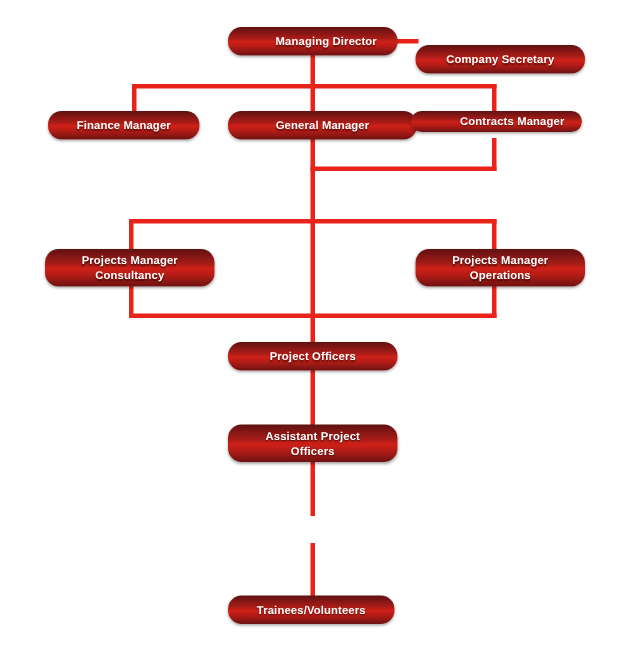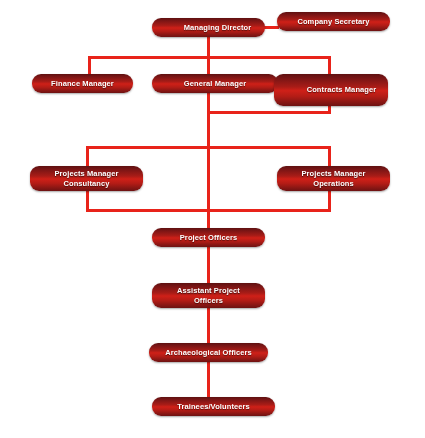--- a/index.html
+++ b/index.html
@@ -102,33 +102,33 @@
   <div class="line vline" style="left:207px; top:246px; height:38px;"></div>
 
   <div class="line vline" style="left:207px; top:308px; height:36px;"></div>
 
   <div class="line vline" style="left:207px; top:362px; height:36px;"></div>
 
   <div class="node" style="left:152px; top:18px; width:113px; height:19px;padding-left:18px;">
     <span class="label">Managing Director</span>
   </div>
 
-  <div class="node" style="left:277px; top:12px; width:113px; height:19px;">
+  <div class="node" style="left:277px; top:30px; width:113px; height:19px;">
     <span class="label">Company Secretary</span>
   </div>
 
   <div class="node" style="left:32px; top:74px; width:101px; height:19px;">
     <span class="label">Finance Manager</span>
   </div>
 
   <div class="node" style="left:152px; top:74px; width:126px; height:19px;">
     <span class="label">General Manager</span>
   </div>
 
-  <div class="node" style="left:274px; top:74px; width:114px; height:32px;padding-left:21px;">
+  <div class="node" style="left:274px; top:74px; width:114px; height:14px;padding-left:21px;">
     <span class="label">Contracts Manager</span>
   </div>
 
   <div class="node" style="left:30px; top:166px; width:113px; height:25px;">
     <span class="label">Projects Manager
 Consultancy</span>
   </div>
 
   <div class="node" style="left:277px; top:166px; width:113px; height:25px;">
     <span class="label">Projects Manager
@@ -137,21 +137,18 @@
 
   <div class="node" style="left:152px; top:228px; width:113px; height:19px;">
     <span class="label">Project Officers</span>
   </div>
 
   <div class="node" style="left:152px; top:283px; width:113px; height:25px;">
     <span class="label">Assistant Project
 Officers</span>
   </div>
 
-  <div class="node" style="left:149px; top:343px; width:119px; height:19px;">
-    <span class="label">Archaeological Officers</span>
-  </div>
 
-  <div class="node" style="left:152px; top:397px; width:123px; height:19px;">
+  <div class="node" style="left:152px; top:397px; width:111px; height:19px;">
     <span class="label">Trainees/Volunteers</span>
   </div>
 
 </div>
 
 </body></html>

